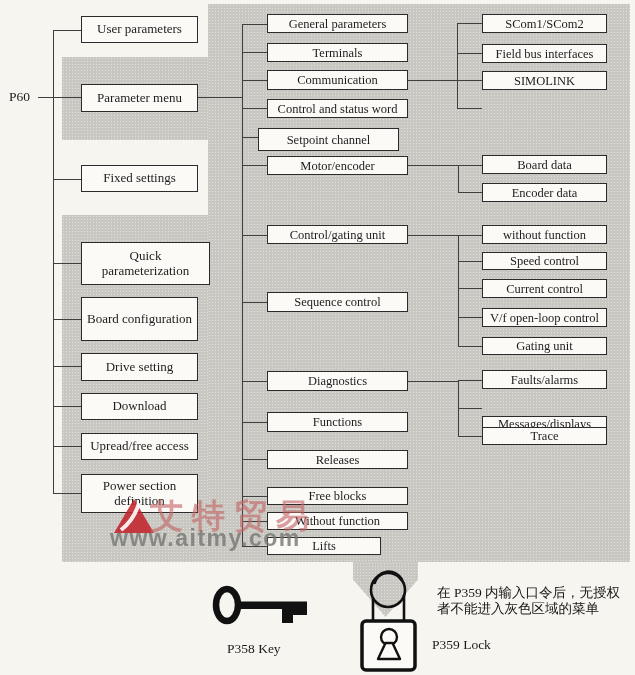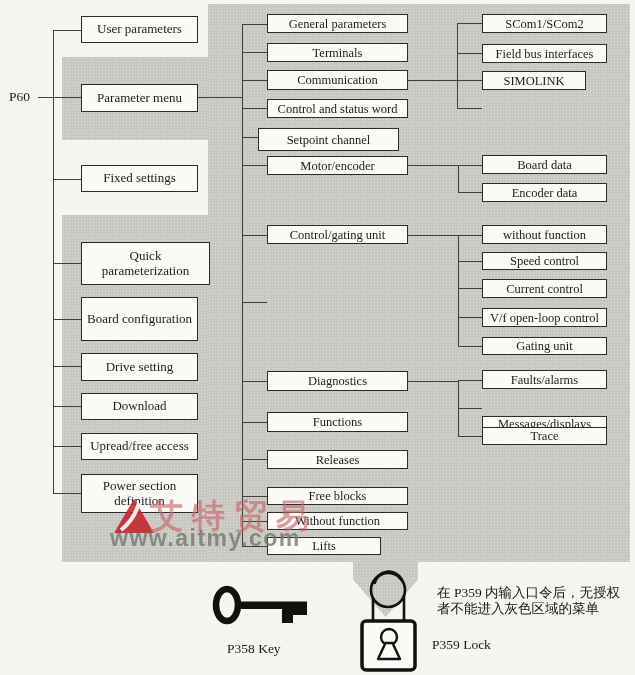--- a/index.html
+++ b/index.html
@@ -103,30 +103,31 @@
   <div class="box lg" style="left:81px;top:433px;width:117px;height:27px">Upread/free access</div>
   <div class="box lg" style="left:81px;top:474px;width:117px;height:39px">Power section definition</div>
 
   <div class="box" style="left:267px;top:14px;width:141px;height:19px">General parameters</div>
   <div class="box" style="left:267px;top:43px;width:141px;height:19px">Terminals</div>
   <div class="box" style="left:267px;top:70px;width:141px;height:20px">Communication</div>
   <div class="box" style="left:267px;top:99px;width:141px;height:19px">Control and status word</div>
   <div class="box" style="left:258px;top:128px;width:141px;height:23px">Setpoint channel</div>
   <div class="box" style="left:267px;top:156px;width:141px;height:19px">Motor/encoder</div>
   <div class="box" style="left:267px;top:225px;width:141px;height:19px">Control/gating unit</div>
+  <div class="box" style="left:267px;top:292px;width:141px;height:20px">Sequence control</div>
   <div class="box" style="left:267px;top:371px;width:141px;height:20px">Diagnostics</div>
   <div class="box" style="left:267px;top:412px;width:141px;height:20px">Functions</div>
   <div class="box" style="left:267px;top:450px;width:141px;height:19px">Releases</div>
   <div class="box" style="left:267px;top:487px;width:141px;height:18px">Free blocks</div>
   <div class="box" style="left:267px;top:512px;width:141px;height:18px">Without function</div>
   <div class="box" style="left:267px;top:537px;width:114px;height:18px">Lifts</div>
 
   <div class="box" style="left:482px;top:14px;width:125px;height:19px">SCom1/SCom2</div>
   <div class="box" style="left:482px;top:44px;width:125px;height:19px">Field bus interfaces</div>
-  <div class="box" style="left:482px;top:71px;width:104px;height:19px">SIMOLINK</div>
+  <div class="box" style="left:482px;top:71px;width:125px;height:19px">SIMOLINK</div>
   <div class="box" style="left:482px;top:155px;width:125px;height:19px">Board data</div>
   <div class="box" style="left:482px;top:183px;width:125px;height:19px">Encoder data</div>
   <div class="box" style="left:482px;top:225px;width:125px;height:19px">without function</div>
   <div class="box" style="left:482px;top:252px;width:125px;height:18px">Speed control</div>
   <div class="box" style="left:482px;top:279px;width:125px;height:19px">Current control</div>
   <div class="box" style="left:482px;top:308px;width:125px;height:19px">V/f open-loop control</div>
   <div class="box" style="left:482px;top:337px;width:125px;height:18px">Gating unit</div>
   <div class="box" style="left:482px;top:370px;width:125px;height:19px">Faults/alarms</div>
   <div class="box" style="left:482px;top:416px;width:125px;height:16px">Messages/displays</div>
   <div class="box" style="left:482px;top:427px;width:125px;height:18px">Trace</div>

